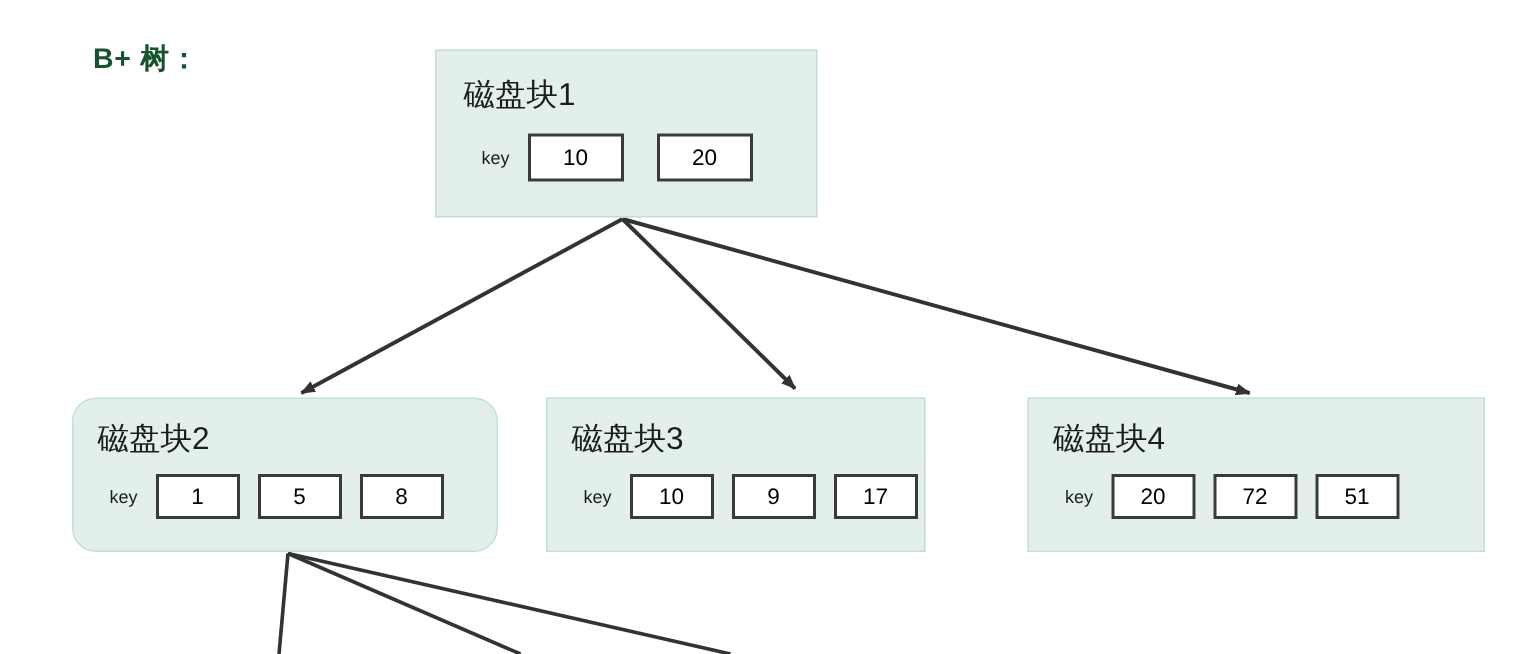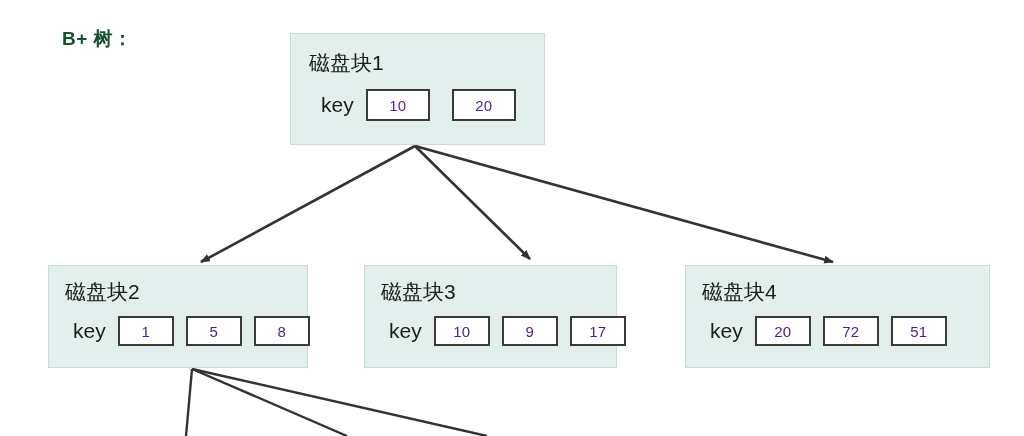--- a/index.html
+++ b/index.html
@@ -55,51 +55,51 @@
     font-size: 21px;
     color: #1c1c1c;
     white-space: nowrap;
   }
   .key-row {
     position: absolute;
     display: flex;
     align-items: center;
   }
   .key-word {
-    font-size: 21px;
+    font-size: 12px;
     color: #1c1c1c;
     margin-right: 12px;
     white-space: nowrap;
   }
   .key-box {
     border: 2px solid #3a3a3a;
     background: #ffffff;
     box-sizing: border-box;
     display: flex;
     align-items: center;
     justify-content: center;
     font-size: 15px;
-    color: #4c1d95;
+    color: #000000;
   }
 
   
   .node-root { left: 290px; top: 33px; width: 255px; height: 112px; }
   .node-root .node-label { left: 18px; top: 15px; }
   .node-root .key-row { left: 30px; top: 55px; }
   .node-root .key-box { width: 64px; height: 32px; }
   .node-root .key-box + .key-box { margin-left: 22px; }
 
   
   .node-leaf { top: 265px; height: 103px; }
   .node-leaf .node-label { left: 16px; top: 12px; }
   .node-leaf .key-row { left: 24px; top: 50px; }
   .node-leaf .key-box { width: 56px; height: 30px; }
   .node-leaf .key-box + .key-box { margin-left: 12px; }
 
-  .node-b2 { left: 48px;  width: 260px; }
+  .node-b2 { left: 48px;  width: 284px; border-radius: 16px; }
   .node-b3 { left: 364px; width: 253px; }
   .node-b4 { left: 685px; width: 305px; }
 </style>
 </head>
 <body>
 
 <div id="canvas">
 
   <div class="diagram-title">B+ 树：</div>
 

